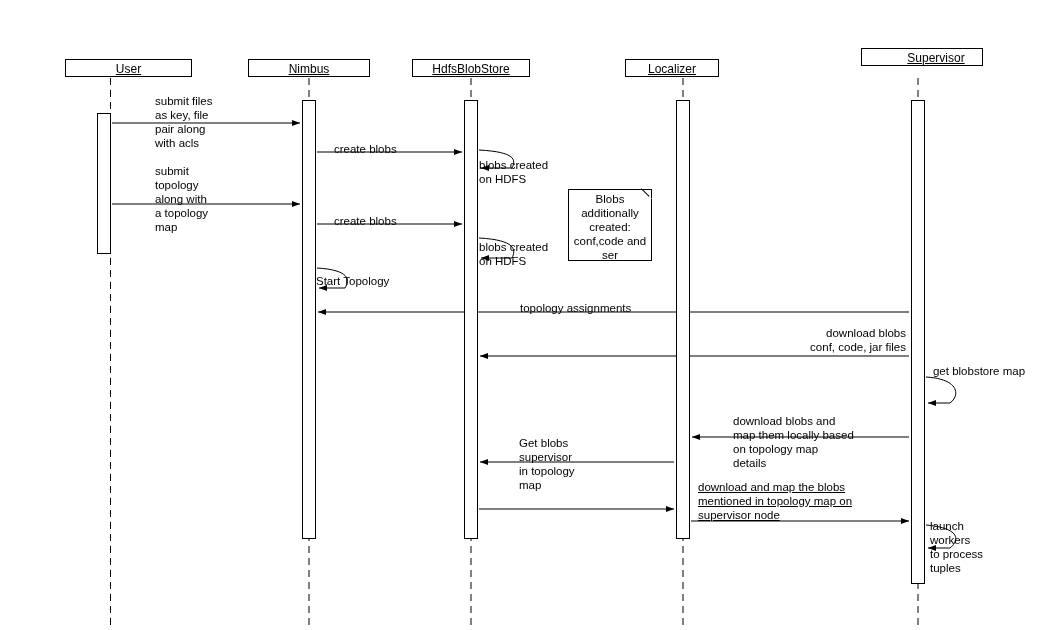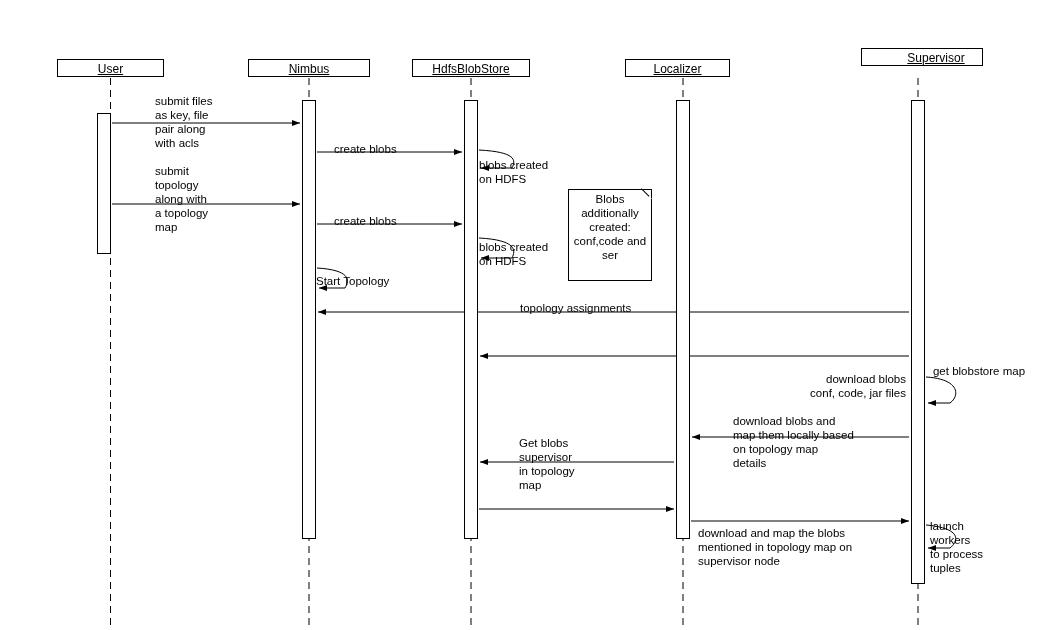--- a/index.html
+++ b/index.html
@@ -39,21 +39,21 @@
   }
   .label {
     position: absolute;
     font-size: 11.5px;
     color: #000;
     text-align: left;
     line-height: 14px;
     white-space: pre-line;
   }
   .label.left { text-align: left; }
-  .label.right { text-align: right; margin-top: 46px; }
+  .label.right { text-align: right; }
   .note {
     position: absolute;
     border: 1px solid #000;
     background: #fff;
     font-size: 11.5px;
     line-height: 14px;
     text-align: center;
     color: #000;
     box-sizing: border-box;
     padding-top: 2px;
@@ -76,24 +76,24 @@
     width: 1039px;
     height: 630px;
     pointer-events: none;
   }
 </style>
 </head>
 <body>
 
 <div id="canvas">
 
-  <div class="lifeline-head" style="left:57px; top:59px; width:107px;"><span>User</span></div>
+  <div class="lifeline-head" style="left:65px; top:59px; width:127px;"><span>User</span></div>
   <div class="lifeline-head" style="left:248px; top:59px; width:122px;"><span>Nimbus</span></div>
   <div class="lifeline-head" style="left:412px; top:59px; width:118px;"><span>HdfsBlobStore</span></div>
-  <div class="lifeline-head" style="left:625px; top:59px; width:105px;"><span>Localizer</span></div>
+  <div class="lifeline-head" style="left:625px; top:59px; width:94px;"><span>Localizer</span></div>
   <div class="lifeline-head" style="left:861px; top:48px; width:122px;padding-left:28px;"><span>Supervisor</span></div>
 
   <svg class="overlay">
     <defs>
       <marker id="arrow" markerWidth="9" markerHeight="9" refX="8" refY="3" orient="auto" markerUnits="userSpaceOnUse">
         <path d="M0,0 L8,3 L0,6 z" fill="#000"></path>
       </marker>
     </defs>
 
     <line x1="110.5" y1="78" x2="110.5" y2="625" stroke="#000" stroke-width="1" stroke-dasharray="7,5"></line>
@@ -165,29 +165,29 @@
 conf, code, jar files</div>
   <div class="label left" style="left:920px; top:364px; width:118px;text-align:center;">get blobstore map</div>
   <div class="label" style="left:733px; top:414px; width:173px;">download blobs and
 map them locally based
 on topology map
 details</div>
   <div class="label" style="left:519px; top:436px; width:108px;">Get blobs
 supervisor
 in topology
 map</div>
-  <div class="label" style="left:698px; top:526px; width:206px;">download and map the blobs
+  <div class="label" style="left:698px; top:480px; width:206px;text-decoration:underline;">download and map the blobs
 mentioned in topology map on
 supervisor node</div>
   <div class="label" style="left:930px; top:519px; width:92px;">launch
 workers
 to process
 tuples</div>
 
-  <div class="note" style="left:568px; top:189px; width:84px; height:92px;">
+  <div class="note" style="left:568px; top:189px; width:84px; height:72px;">
     <span>Blobs
 additionally
 created:
 conf,code
 and ser</span>
   </div>
   <div class="note-fold" style="left:642px; top:189px;"></div>
   <div class="note-fold-line" style="left:641px; top:189px; width:1px; height:11px; transform:rotate(-45deg); transform-origin:top left;"></div>
 
 </div>

